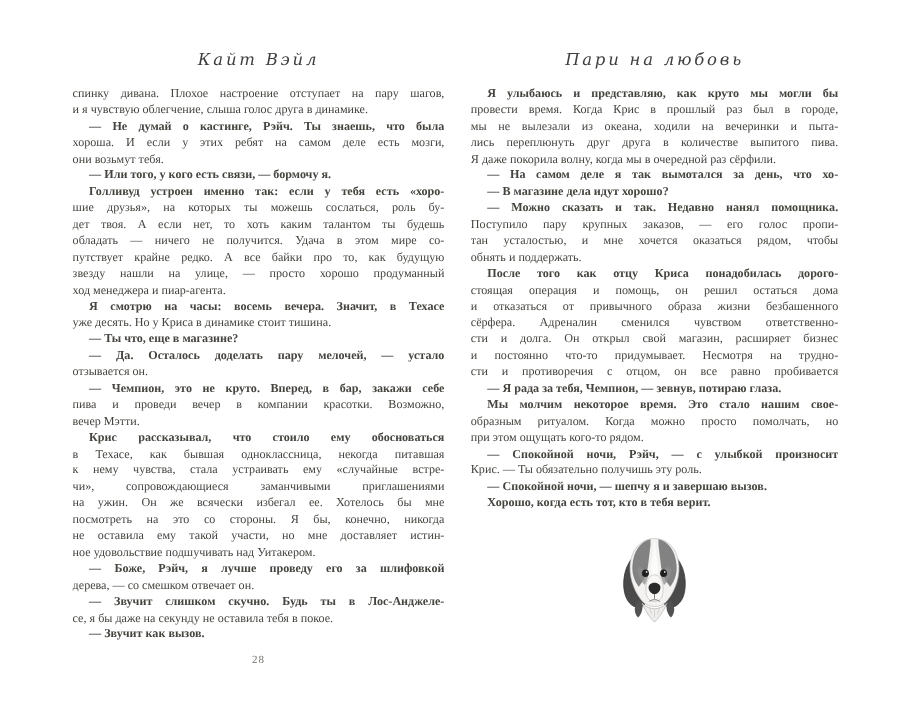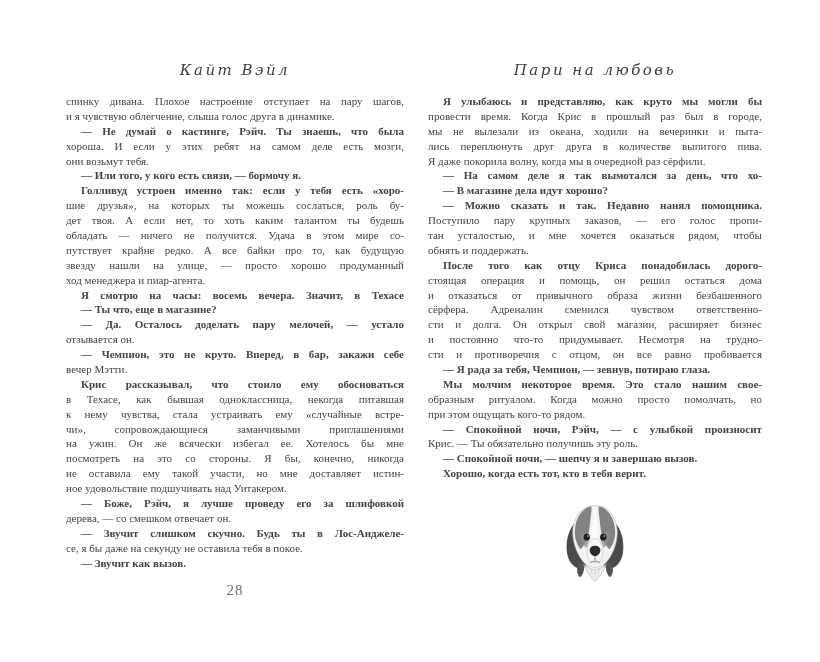--- a/index.html
+++ b/index.html
@@ -1,21 +1,21 @@
 <!DOCTYPE html>
 <html lang="ru"><head>
 <meta charset="utf-8">
 <style>
   html,body{margin:0;padding:0;background:#d8d8d8;}
   .screen{
     position:relative;width:820px;height:662px;background:#ffffff;
     margin:0 auto;overflow:hidden;
     font-family:"Liberation Serif", serif;
   }
-  .page{position:absolute;top:60px;}
+  .page{position:absolute;top:44px;}
   .page--left{left:66px;width:338px;}
   .page--right{left:428px;width:334px;}
   .running-head{
     text-align:center;
     font-family:"DejaVu Serif", serif;
     font-style:italic;
     font-size:15px;
     letter-spacing:2.5px;
     color:#3e3e3e;
     height:20px;
@@ -32,21 +32,21 @@
     height:14.9px;
     overflow:hidden;
     text-align:justify;
     text-align-last:justify;
   }
   .line.indent{text-indent:15px;font-weight:bold;}
   .line.end{text-align-last:left;}
   .page-number{
     margin-top:11px;
     text-align:center;
-    font-size:15px;
+    font-size:10px;
     color:#6f6e6a;
     letter-spacing:1px;
   }
   .illustration{
     margin:16px auto 0;
     width:72px;height:86px;
   }
   .illustration svg{display:block;width:100%;height:100%;}
 </style>
 </head>
@@ -64,24 +64,26 @@
         <div class="line end">они возьмут тебя.</div>
         <div class="line indent end">— Или того, у кого есть связи, — бормочу я.</div>
         <div class="line indent">Голливуд устроен именно так: если у тебя есть «хоро-</div>
         <div class="line">шие друзья», на которых ты можешь сослаться, роль бу-</div>
         <div class="line">дет твоя. А если нет, то хоть каким талантом ты будешь</div>
         <div class="line">обладать — ничего не получится. Удача в этом мире со-</div>
         <div class="line">путствует крайне редко. А все байки про то, как будущую</div>
         <div class="line">звезду нашли на улице, — просто хорошо продуманный</div>
         <div class="line end">ход менеджера и пиар-агента.</div>
         <div class="line indent">Я смотрю на часы: восемь вечера. Значит, в Техасе</div>
+        <div class="line end">уже десять. Но у Криса в динамике стоит тишина.</div>
         <div class="line indent end">— Ты что, еще в магазине?</div>
         <div class="line indent">— Да. Осталось доделать пару мелочей, — устало</div>
         <div class="line end">отзывается он.</div>
         <div class="line indent">— Чемпион, это не круто. Вперед, в бар, закажи себе</div>
+        <div class="line">пива и проведи вечер в компании красотки. Возможно,</div>
         <div class="line end">вечер Мэтти.</div>
         <div class="line indent">Крис рассказывал, что стоило ему обосноваться</div>
         <div class="line">в Техасе, как бывшая одноклассница, некогда питавшая</div>
         <div class="line">к нему чувства, стала устраивать ему «случайные встре-</div>
         <div class="line">чи», сопровождающиеся заманчивыми приглашениями</div>
         <div class="line">на ужин. Он же всячески избегал ее. Хотелось бы мне</div>
         <div class="line">посмотреть на это со стороны. Я бы, конечно, никогда</div>
         <div class="line">не оставила ему такой участи, но мне доставляет истин-</div>
         <div class="line end">ное удовольствие подшучивать над Уитакером.</div>
         <div class="line indent">— Боже, Рэйч, я лучше проведу его за шлифовкой</div>

